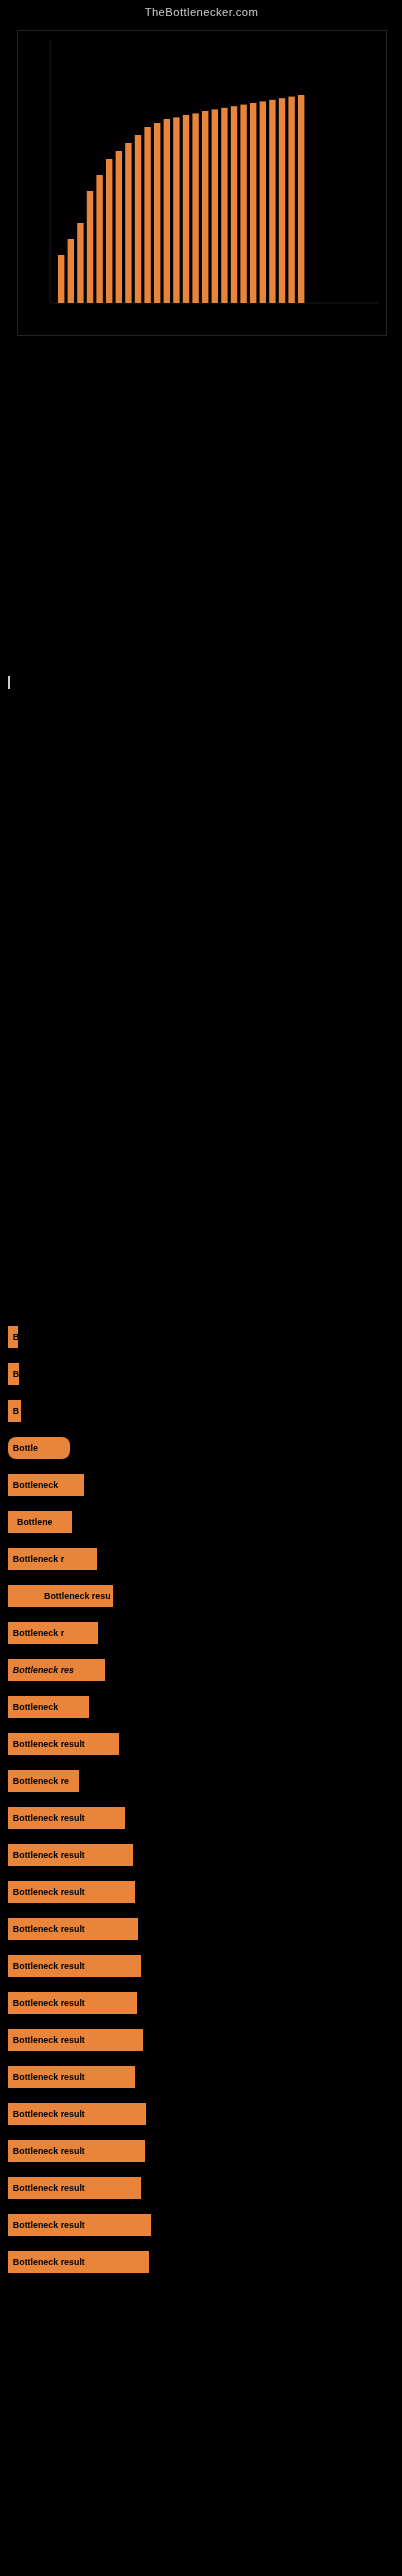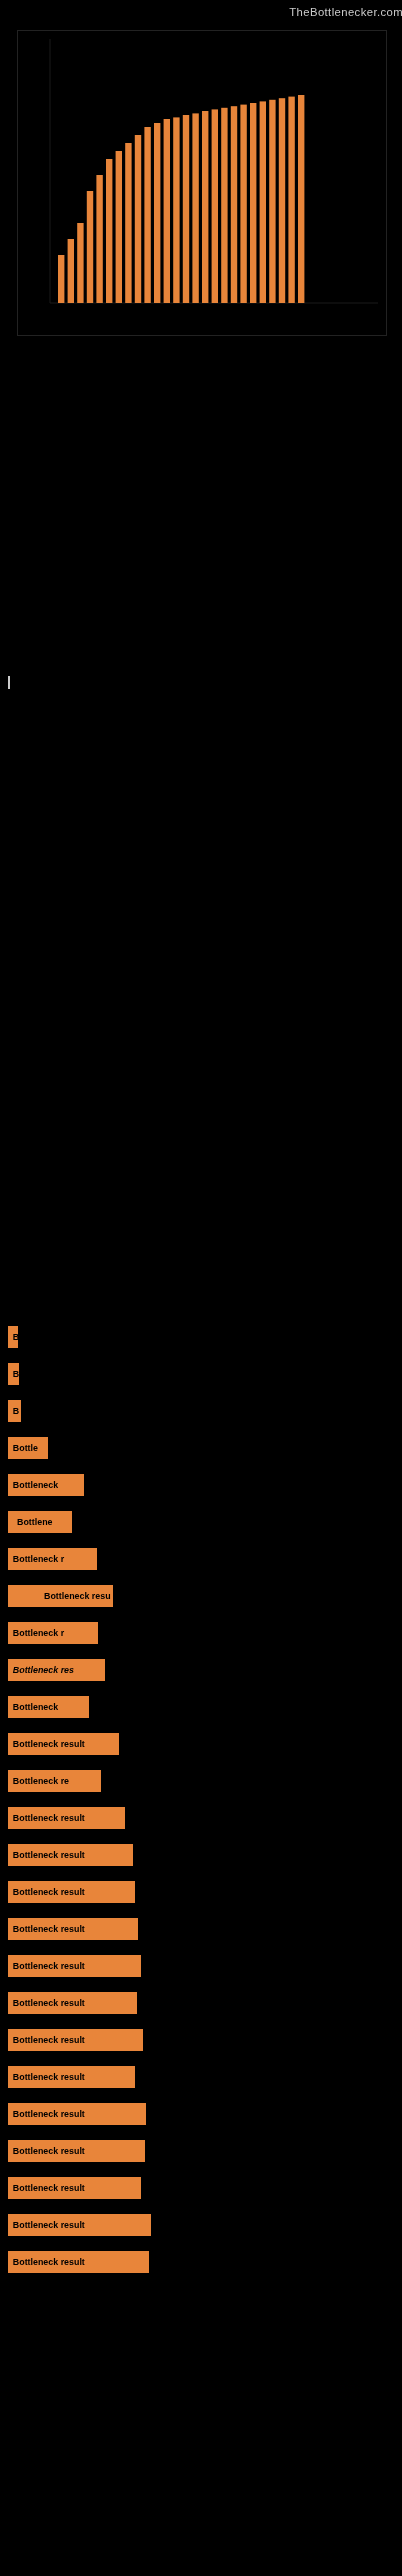--- a/index.html
+++ b/index.html
@@ -8,21 +8,21 @@
       width: 403px;
       min-height: 2576px;
       font-family: Arial, sans-serif;
       position: relative;
       overflow-x: hidden;
     }
 
     .site-title {
       color: #ccc;
       font-size: 11.3px;
-      text-align: right;
+      text-align: center;
       padding: 6.4px 0 3.2px 0;
       letter-spacing: 0.4px;
     }
 
     .chart-area {
       width: 370px;
       height: 306px;
       margin: 8px auto 0 auto;
       position: relative;
       background: #000;
@@ -52,30 +52,30 @@
       font-size: 8.9px;
       font-weight: bold;
       white-space: nowrap;
       overflow: hidden;
     }
 
     
     .rbar-1  { width: 8px; }
     .rbar-2  { width: 11.3px; }
     .rbar-3  { width: 13px; }
-    .rbar-4  { width: 40px; }
+    .rbar-4  { width: 62px; border-radius: 8px; }
     .rbar-5  { width: 76px; }
     .rbar-6  { width: 64px; padding-left: 9px; }
     .rbar-7  { width: 89px; }
     .rbar-8  { width: 105px; padding-left: 36px; }
     .rbar-9  { width: 90px; }
     .rbar-10 { width: 97px; font-style: italic; }
     .rbar-11 { width: 81px; }
     .rbar-12 { width: 111px; }
-    .rbar-13 { width: 93px; }
+    .rbar-13 { width: 71px; }
     .rbar-14 { width: 117px; }
     .rbar-15 { width: 125px; }
     .rbar-16 { width: 127px; }
     .rbar-17 { width: 130px; }
     .rbar-18 { width: 133px; }
     .rbar-19 { width: 129px; }
     .rbar-20 { width: 135px; }
     .rbar-21 { width: 127px; }
     .rbar-22 { width: 138px; }
     .rbar-23 { width: 137px; }

